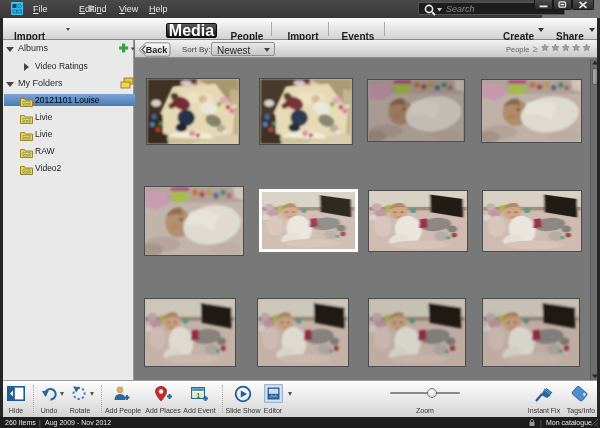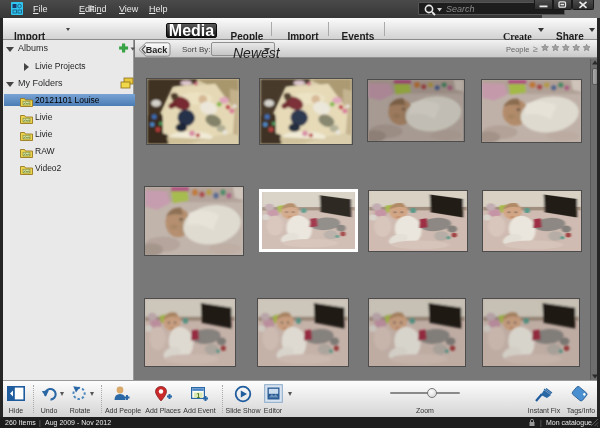--- a/index.html
+++ b/index.html
@@ -193,36 +193,36 @@
 <div id="tabbar">
   <div class="lbl" style="left:14px;">Import</div>
     <div class="caret" style="position:absolute;left:66px;top:10px;border-top-color:#444;border-left-width:2.5px;border-right-width:2.5px;border-top-width:3.5px;"></div>
   <div id="mediatab">Media</div>
   <div class="lbl" style="left:227px;width:40px;text-align:center;">People</div>
   <div class="lbl" style="left:283px;width:40px;text-align:center;">Import</div>
   <div class="lbl" style="left:338px;width:40px;text-align:center;">Events</div>
   <div class="tabsep" style="left:271px;"></div>
   <div class="tabsep" style="left:328px;"></div>
   <div class="tabsep" style="left:384px;"></div>
-  <div class="lbl" style="left:503px;font-family:Liberation Serif, serif;">Create</div>
+  <div class="lbl" style="left:503px;">Create</div>
     <div class="caret" style="position:absolute;left:538px;top:10px;"></div>
   <div class="lbl" style="left:556px;">Share</div>
     <div class="caret" style="position:absolute;left:589px;top:10px;"></div>
 </div>
 
 <div id="sidebar">
   <div class="tri-d" style="left:4px;top:7px;"></div>
   <div class="side-h" style="top:3px;">Albums</div>
   <svg width="18" height="14" style="position:absolute;left:116px;top:3px;">
     <rect x="4" y="0.5" width="3.2" height="9" fill="#38a344"></rect>
       <rect x="1.1" y="3.4" width="9" height="3.2" fill="#38a344"></rect>
     <path d="M12.5 4.5 l4.5 0 l-2.25 3 z" fill="#555"></path>
   </svg>
   <div class="tri-r" style="left:22px;top:23px;"></div>
-  <div class="srow" style="top:21px;left:33px;">Livie Projects</div>
+  <div class="srow" style="top:21px;left:33px;">Video Ratings</div>
   <div class="tri-d" style="left:4px;top:42px;"></div>
   <div class="side-h" style="top:38px;">My Folders</div>
   <svg width="14" height="12" style="position:absolute;left:118px;top:37px;">
     <rect x="4" y="1" width="9" height="6" fill="#e8c93e" stroke="#8a6d1a" stroke-width="0.8"></rect>
     <rect x="1" y="5" width="9" height="6" fill="#f0d84a" stroke="#8a6d1a" stroke-width="0.8"></rect>
   </svg>
   <div id="selrow"></div>
   <svg class="foldico" width="13" height="11" style="left:18px;top:56px;">
       <use href="#fold"></use>
     </svg>
@@ -252,21 +252,21 @@
           <stop offset="0" stop-color="#fdfdfd"></stop>
           <stop offset="1" stop-color="#d4d4d4"></stop>
         </linearGradient>
       </defs>
     <path d="M9 0.8 L30.5 0.8 Q33 0.8 33 3.3 L33 11.7 Q33 14.2 30.5 14.2 L9 14.2 L2 7.5 Z" fill="url(#bkg)" stroke="#888" stroke-width="1"></path>
     <path d="M8.5 3.5 L5 7.5 L8.5 11.5" fill="none" stroke="#555" stroke-width="1.2"></path>
     <text x="19.5" y="11" text-anchor="middle" font-size="9" font-weight="bold" fill="#222" font-family="Liberation Sans">Back</text>
   </svg>
   <div style="position:absolute;left:47px;top:5px;font-size:8px;color:#444;">Sort By:</div>
   <div style="position:absolute;left:76px;top:2px;width:64px;height:14px;background:linear-gradient(#e8e8e8,#c6c6c6);border:1px solid #8f8f8f;border-radius:2px;">
-    <div style="position:absolute;left:21px;top:2px;font-size:14px;color:#222;font-style:italic;">Newest</div>
+    <div style="position:absolute;left:5px;top:2px;font-size:10px;color:#222;">Newest</div>
     <div class="caret" style="position:absolute;right:4px;top:5px;border-top-color:#444;"></div>
   </div>
   <div style="position:absolute;left:371px;top:5px;font-size:7.5px;color:#666;">People</div>
   <div style="position:absolute;left:398px;top:4px;font-size:9px;color:#888;">≥</div>
   <svg width="58" height="12" style="position:absolute;left:406px;top:3px;">
     <g fill="#a0a0a0" stroke="#6e6e6e" stroke-width="0.5">
       <path id="st" d="M4 1.2 l1.05 2.25 2.4 .24 -1.76 1.6 .48 2.4 -2.17-1.2 -2.17 1.2 .48-2.4 -1.76-1.6 2.4-.24 z"></path>
       <use href="#st" x="10.4"></use>
         <use href="#st" x="20.8"></use>
         <use href="#st" x="31.2"></use>

